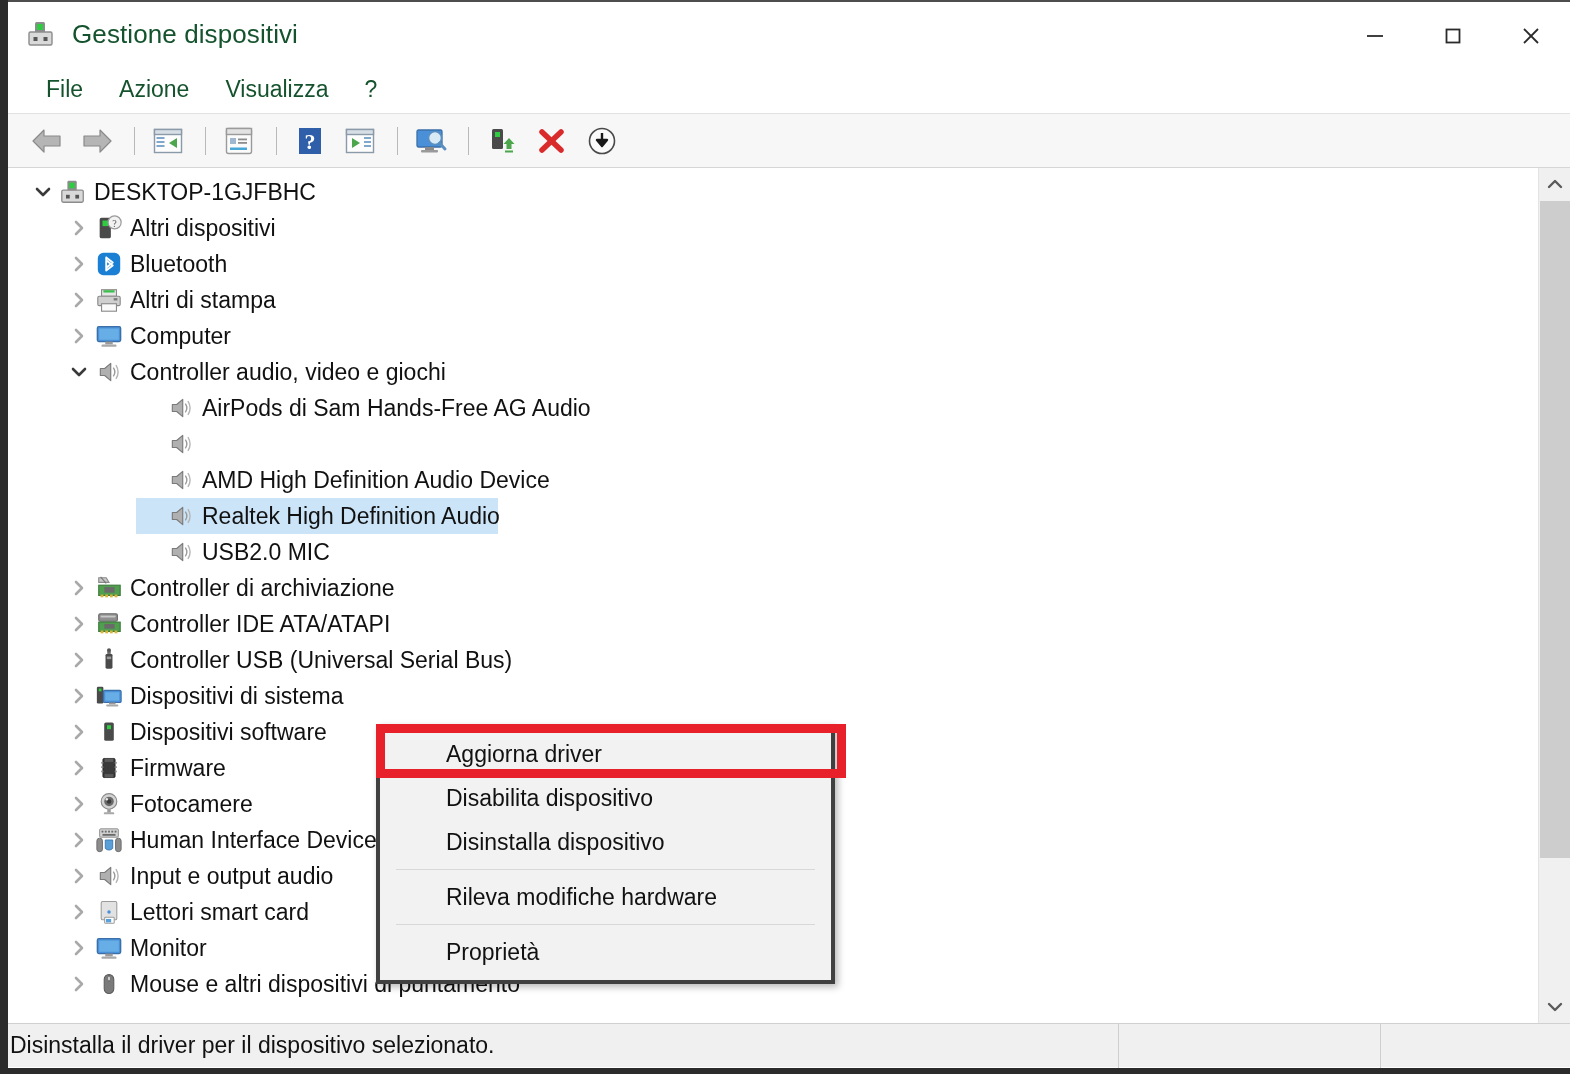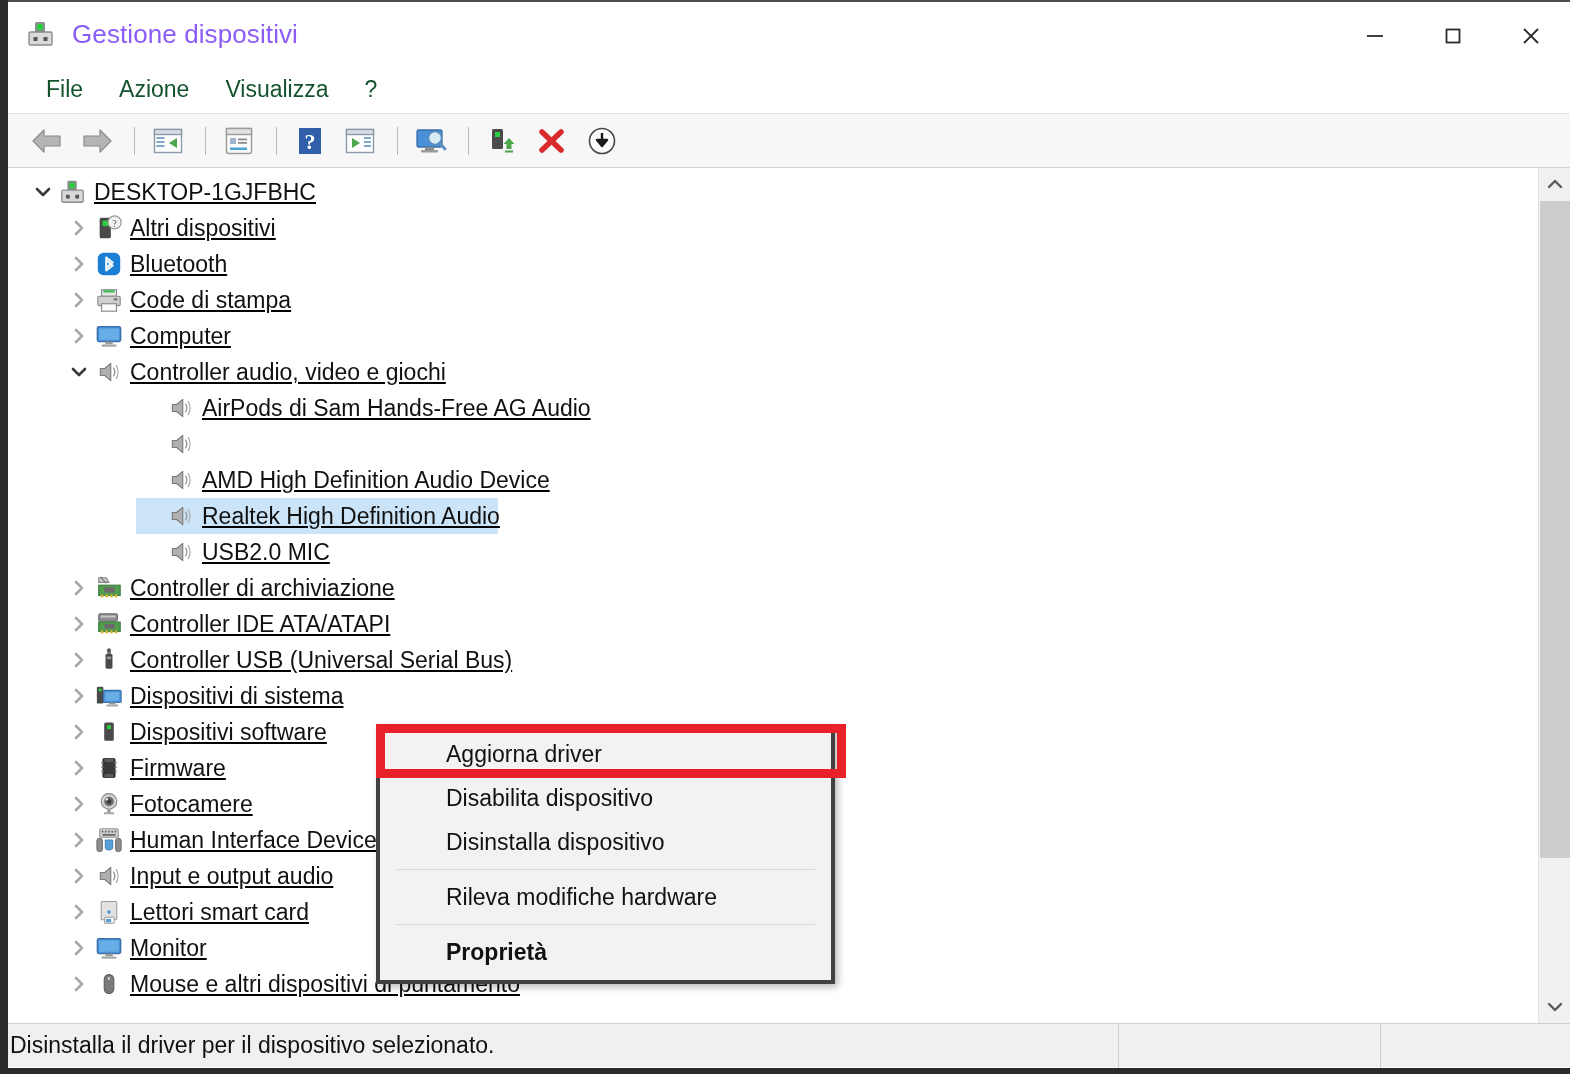--- a/index.html
+++ b/index.html
@@ -41,21 +41,21 @@
   }
   #title-icon {
     width: 30px; height: 30px;
     margin-left: 18px;
     position: relative;
     flex: 0 0 auto;
   }
   #title-text {
     margin-left: 16px;
     font-size: 26px;
-    color: #8b5cf6;
+    color: #14532d;
     letter-spacing: .1px;
   }
   .winbtns {
     position: absolute;
     right: 0; top: 2px;
     height: 64px;
     display: flex;
   }
   .winbtn {
     width: 78px; height: 64px;
@@ -109,21 +109,20 @@
     position: relative;
     height: 855px;
     background: #ffffff;
     overflow: hidden;
   }
   #tree {
     position: absolute;
     left: 0; top: 0; right: 32px; bottom: 0;
     padding-top: 6px;
     overflow: hidden;
-    text-decoration: underline;
   }
   .row {
     height: 36px;
     display: flex;
     align-items: center;
     white-space: nowrap;
     position: relative;
   }
   .row .twisty {
     width: 30px; height: 36px;
@@ -192,21 +191,21 @@
   }
   .ctx-item {
     height: 44px;
     display: flex;
     align-items: center;
     padding-left: 66px;
     font-size: 23px;
     color: #111;
     cursor: default;
   }
-  .ctx-item.bold { font-weight: bold; }
+  .ctx-item.bold { font-weight: normal; }
   .ctx-sep {
     height: 1px;
     background: #d8d8d8;
     margin: 5px 16px 5px 16px;
   }
   #ctx-highlight-box {
     position: absolute;
     left: 368px;
     top: 556px;
     width: 470px;
@@ -424,21 +423,21 @@
           </span>
           <span class="ico">
             <svg width="28" height="28" viewBox="0 0 30 30">
               <rect x="7" y="4" width="16" height="7" fill="#e6e6e6" stroke="#8a8a8a" stroke-width="1.2"></rect>
               <rect x="9" y="4.5" width="12" height="2.5" fill="#3fbf4f"></rect>
               <rect x="3" y="11" width="24" height="10" rx="1.5" fill="#cfcfcf" stroke="#8a8a8a" stroke-width="1.2"></rect>
               <rect x="7" y="19" width="16" height="8" fill="#fafafa" stroke="#8a8a8a" stroke-width="1.2"></rect>
               <rect x="20" y="13" width="4" height="2.5" fill="#7a7a7a"></rect>
             </svg>
           </span>
-          <span class="lbl">Code di stampa</span>
+          <span class="lbl">Altri di stampa</span>
         </div>
         <div class="row d1">
           <span class="twisty">
             <svg width="16" height="18" viewBox="0 0 16 18">
               <path d="M5 3 L11 9 L5 15" fill="none" stroke="#a9a9a9" stroke-width="2.6" stroke-linecap="round" stroke-linejoin="round"></path>
             </svg>
           </span>
           <span class="ico">
             <svg width="28" height="28" viewBox="0 0 30 30">
               <rect x="2.5" y="5" width="25" height="16" rx="1.6" fill="#4a90d9" stroke="#3a6fa8" stroke-width="1.4"></rect>

